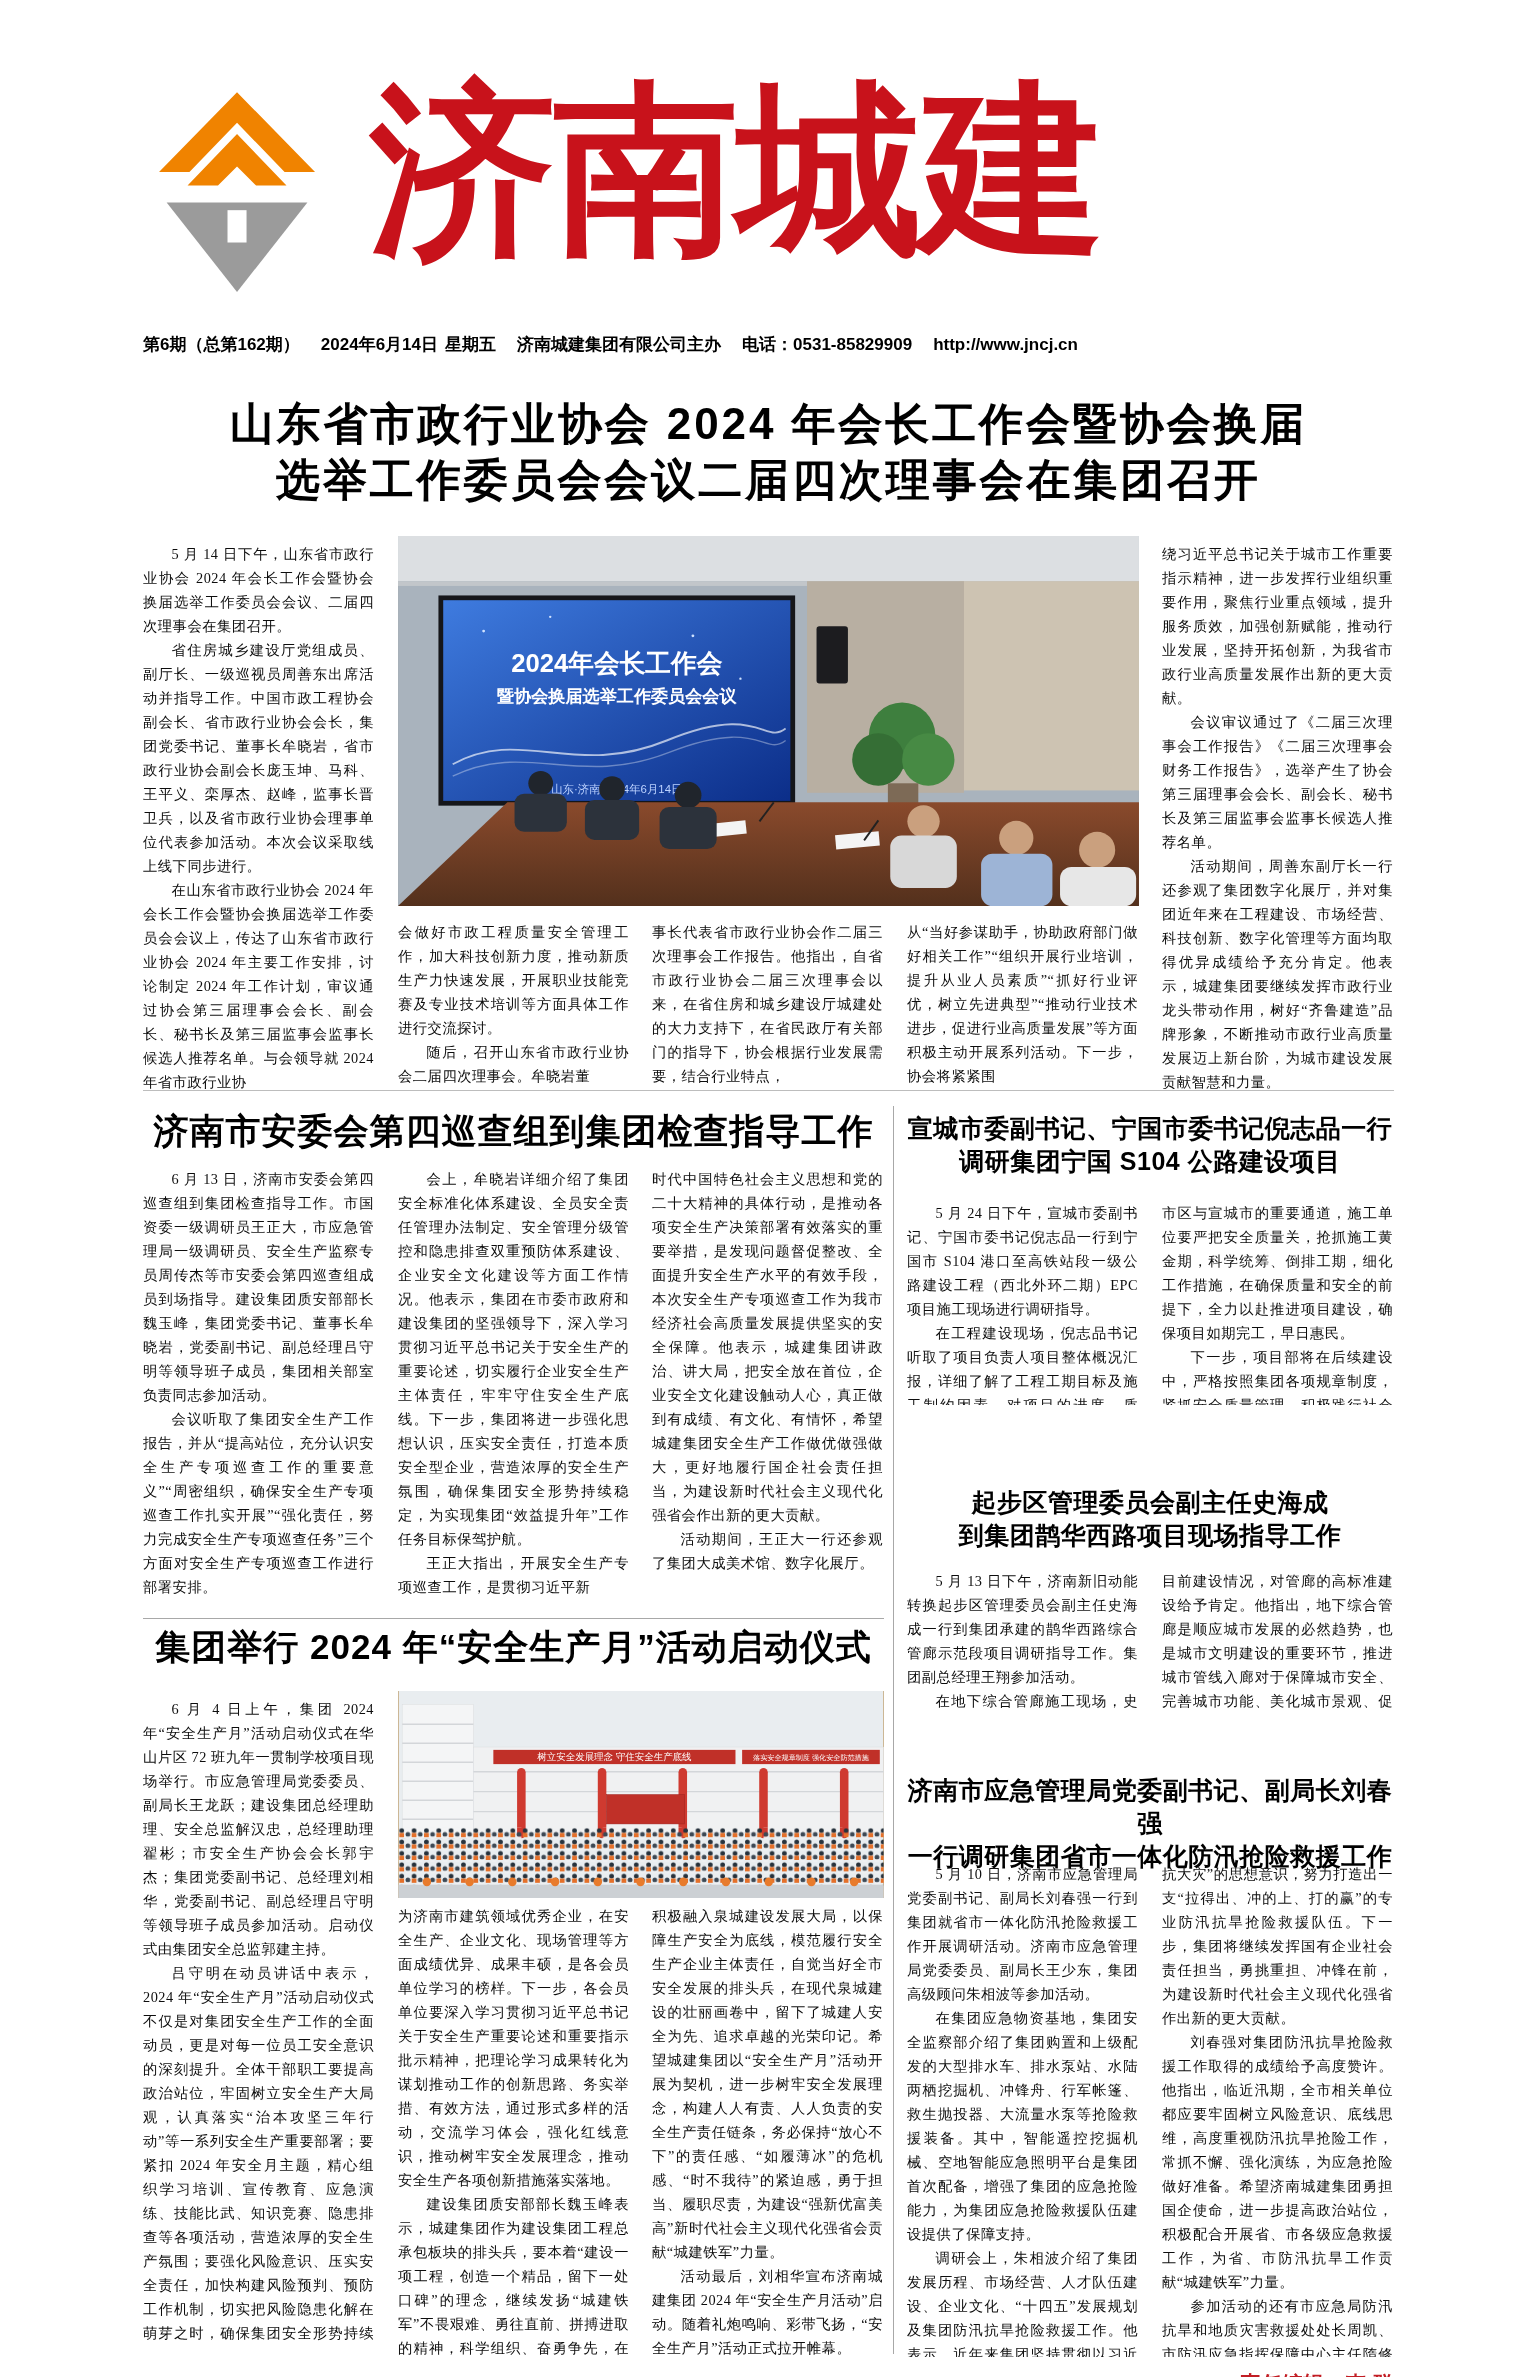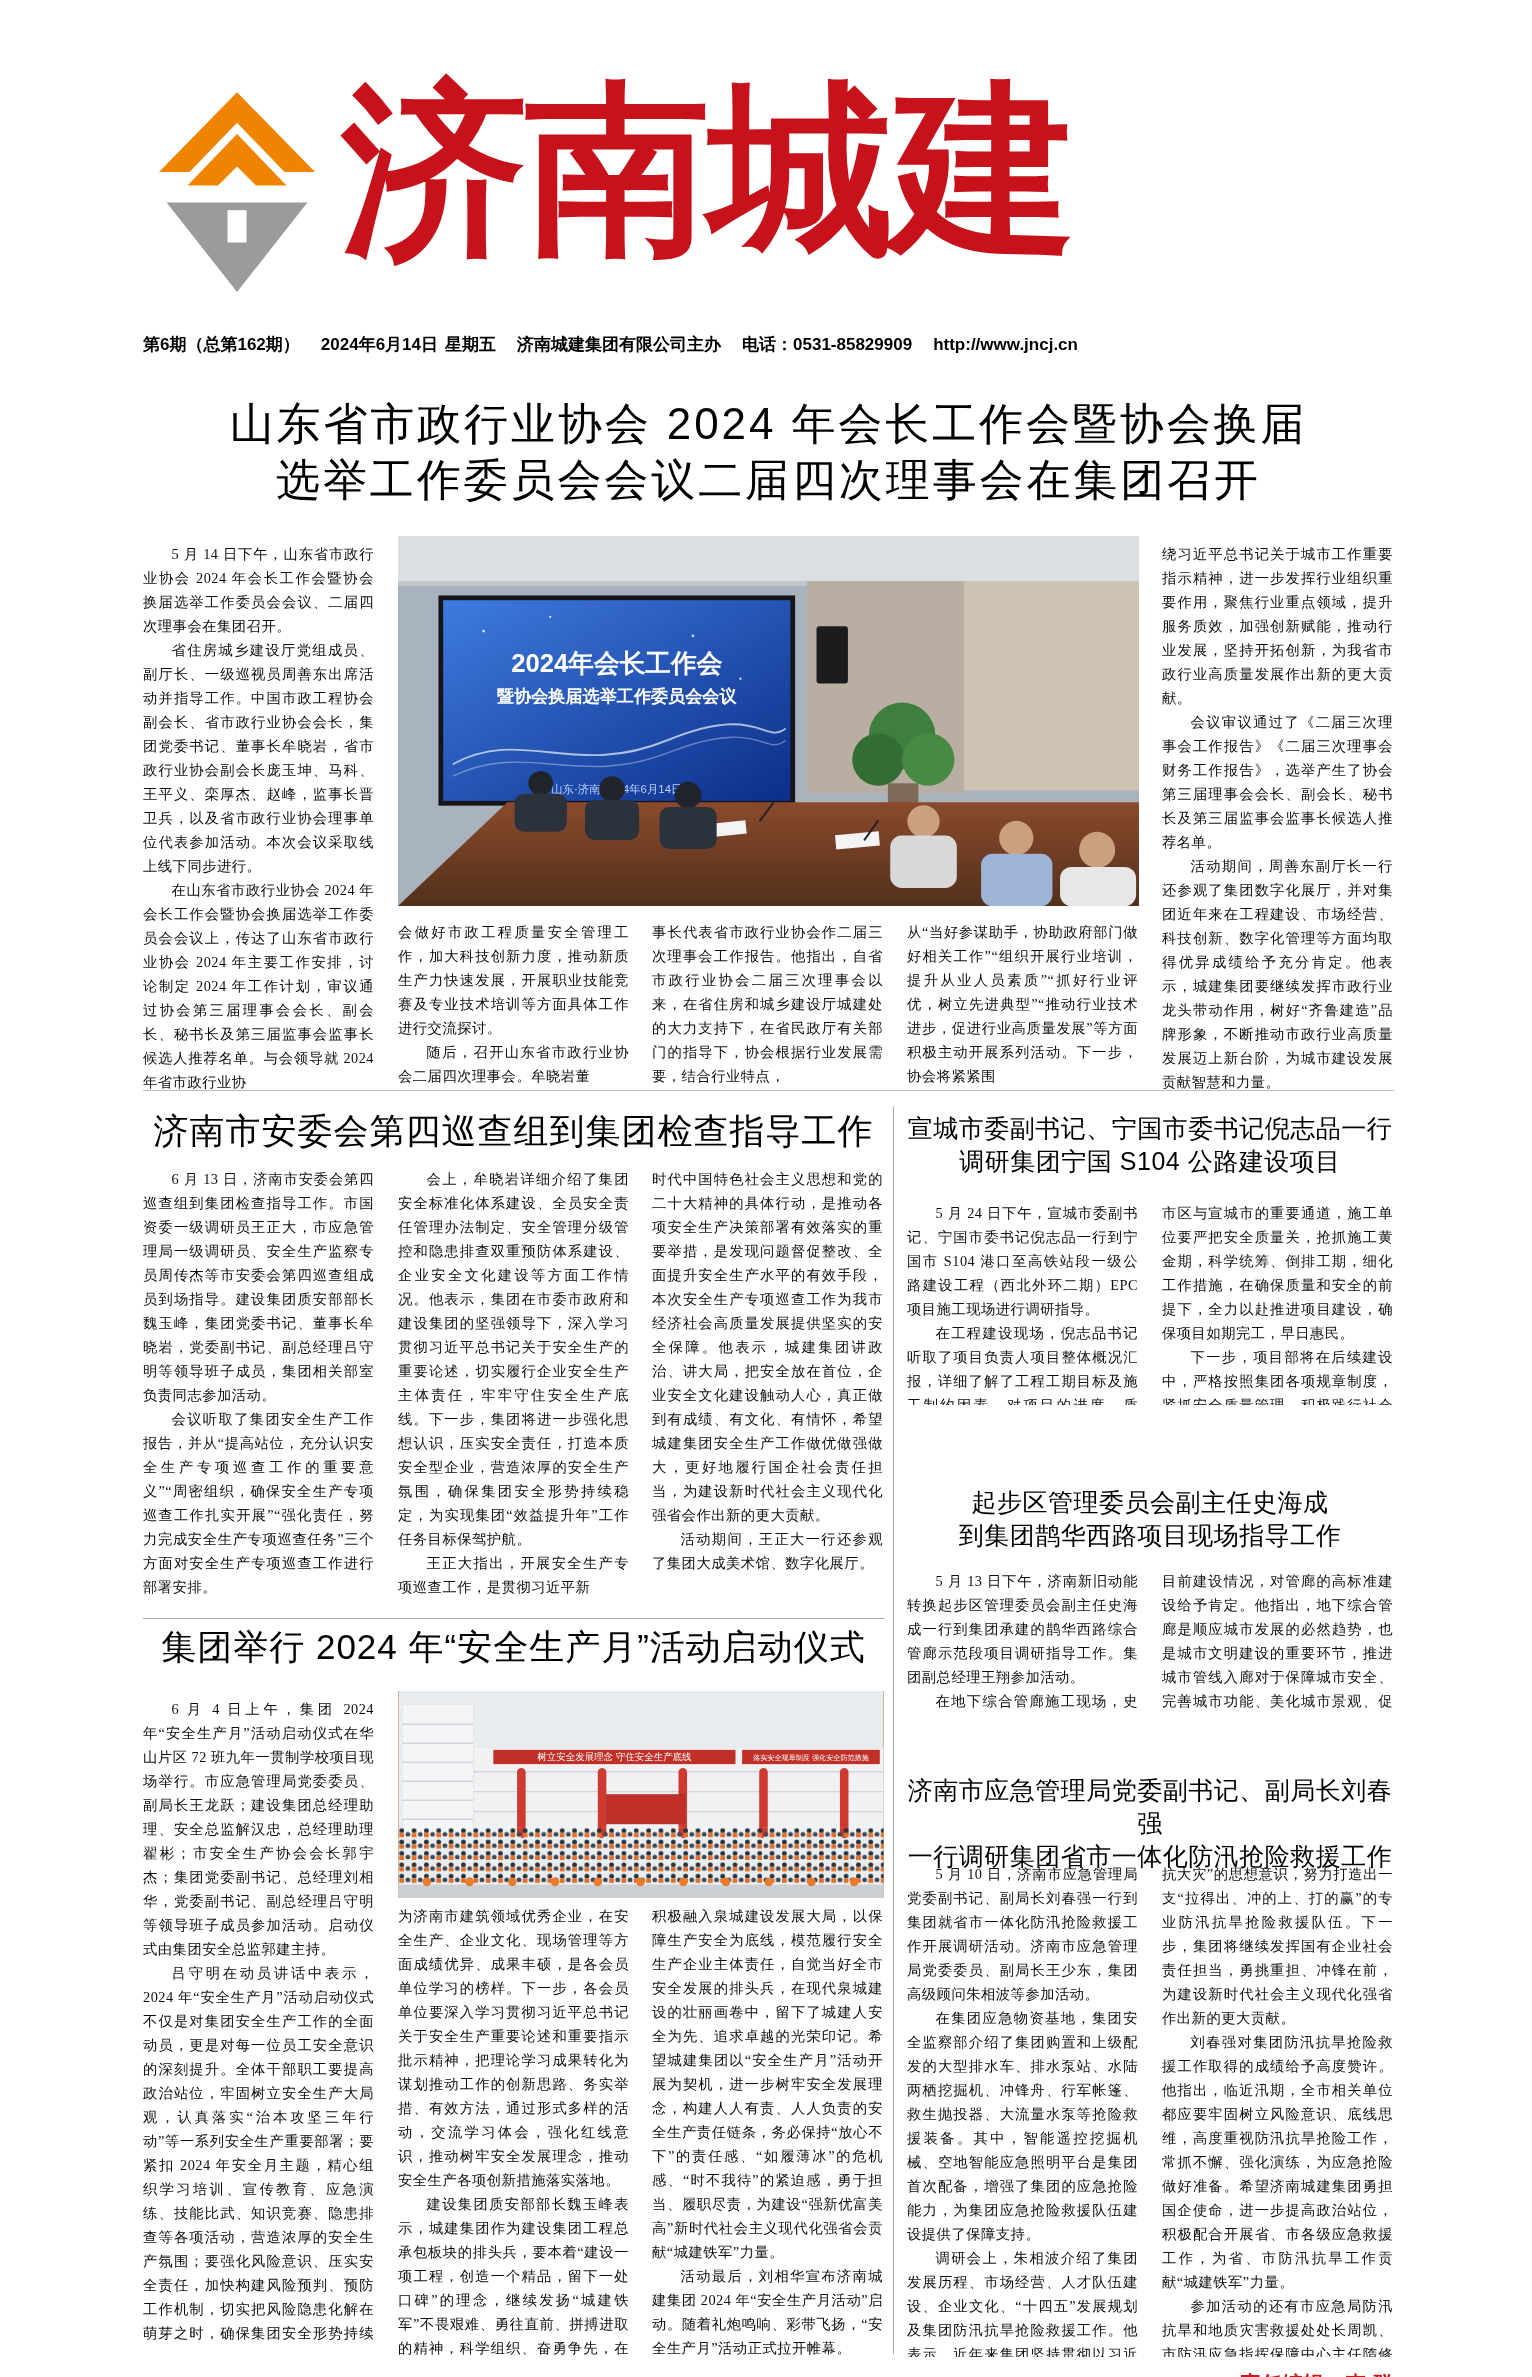--- a/index.html
+++ b/index.html
@@ -3,28 +3,28 @@
 <meta charset="utf-8">
 <style>
   *{box-sizing:border-box}
   body{margin:0;background:#d9d9d9}
   .page{position:relative;width:1533px;height:2415px;margin:0 auto;background:#ffffff;overflow:hidden;
         font-family:"Liberation Serif","DejaVu Serif",serif;color:#111}
   .abs{position:absolute}
   
   .masthead-title{position:absolute;left:342px;top:28.5px;width:789px;height:285px;
     font-family:"DejaVu Serif","Liberation Serif",serif;font-weight:bold;
-    font-size:185px;line-height:281px;text-align:left;white-space:nowrap;
+    font-size:185px;line-height:281px;text-align:center;white-space:nowrap;
     color:#c8121b;letter-spacing:-1.9px}
   .dateline{position:absolute;left:143px;top:333px;width:1251px;white-space:nowrap;
     font-family:"Liberation Sans","DejaVu Sans",sans-serif;font-weight:bold;font-size:17px;color:#000}
   .dateline span{margin-right:21px}
   
   .headline{position:absolute;font-family:"Liberation Sans","DejaVu Sans",sans-serif;
-    font-weight:normal;color:#000;text-align:center}
+    font-weight:bold;color:#000;text-align:center}
   .h1{font-size:44px;line-height:56px;letter-spacing:2.9px}
   .h2{font-size:35px;line-height:44px;letter-spacing:1px}
   .h3{font-size:25px;line-height:33px;letter-spacing:0.5px}
   
   .col{position:absolute;width:231px;overflow:hidden}
   .col p{margin:0;font-size:14.3px;line-height:24px;letter-spacing:0.5px;
     text-align:justify;text-indent:2em;color:#0d0d0d}
   .col p.cont{text-indent:0}
   
   .rule{position:absolute;background:#a8a8a8}

